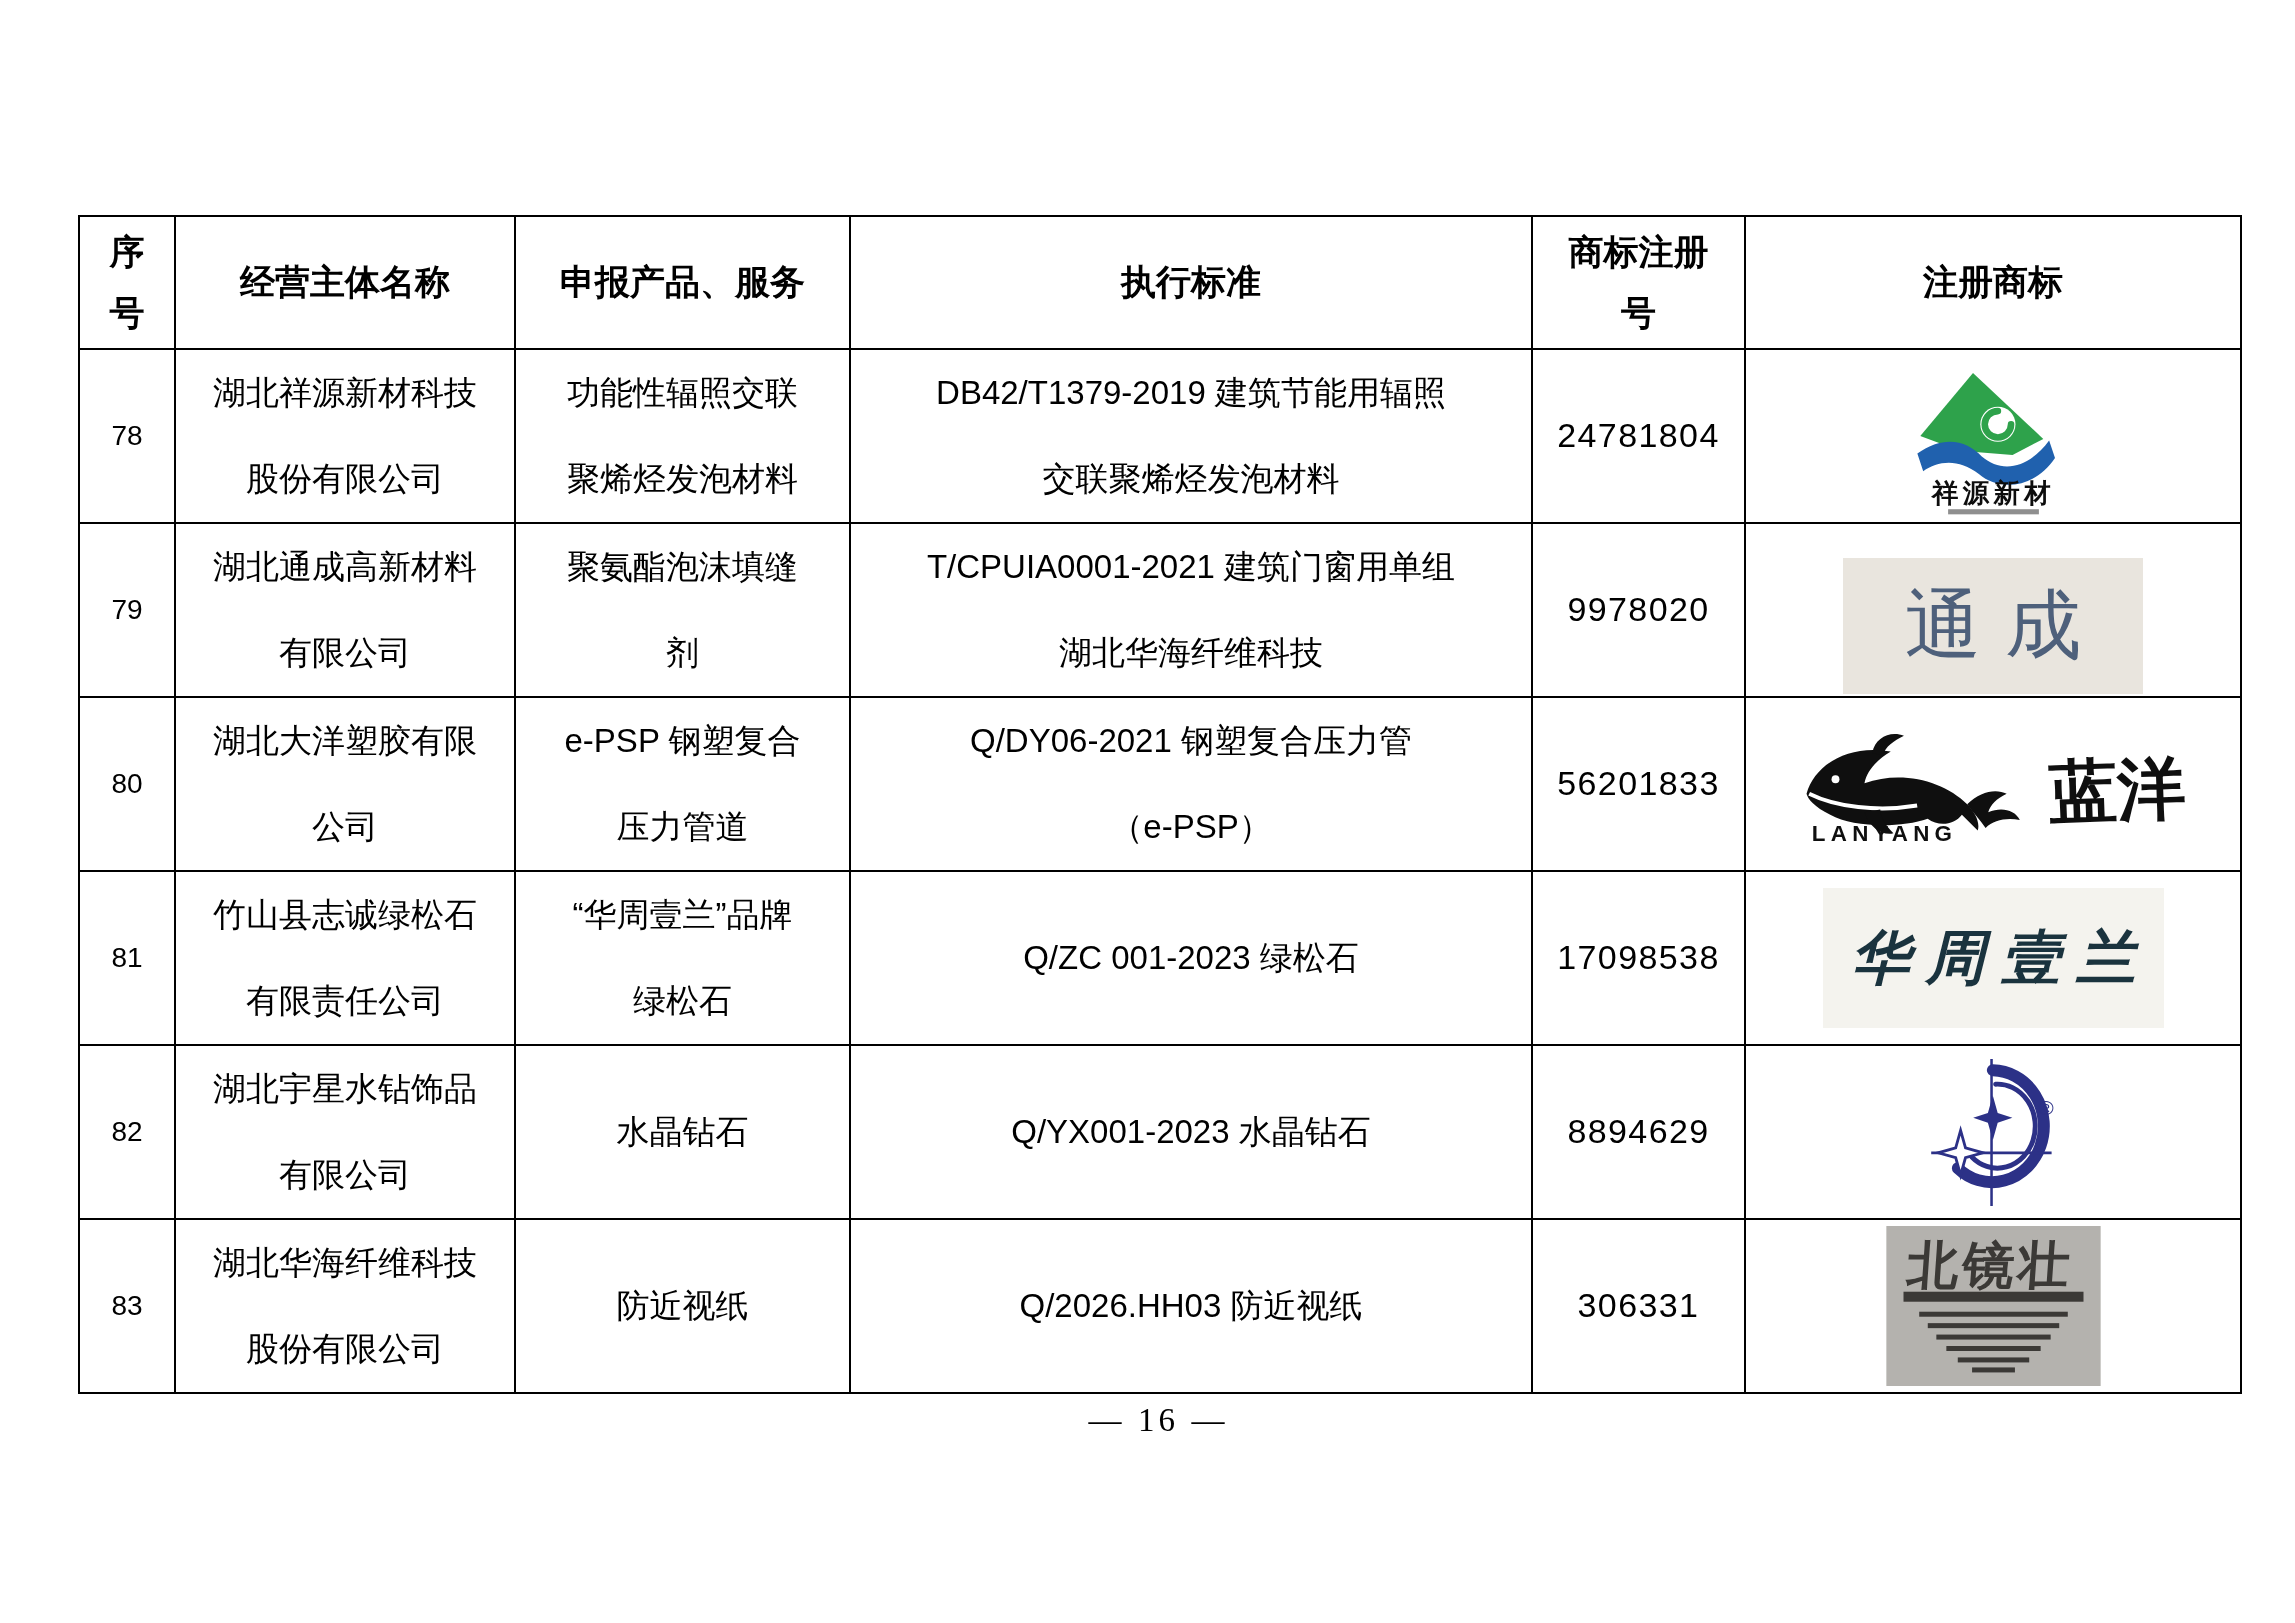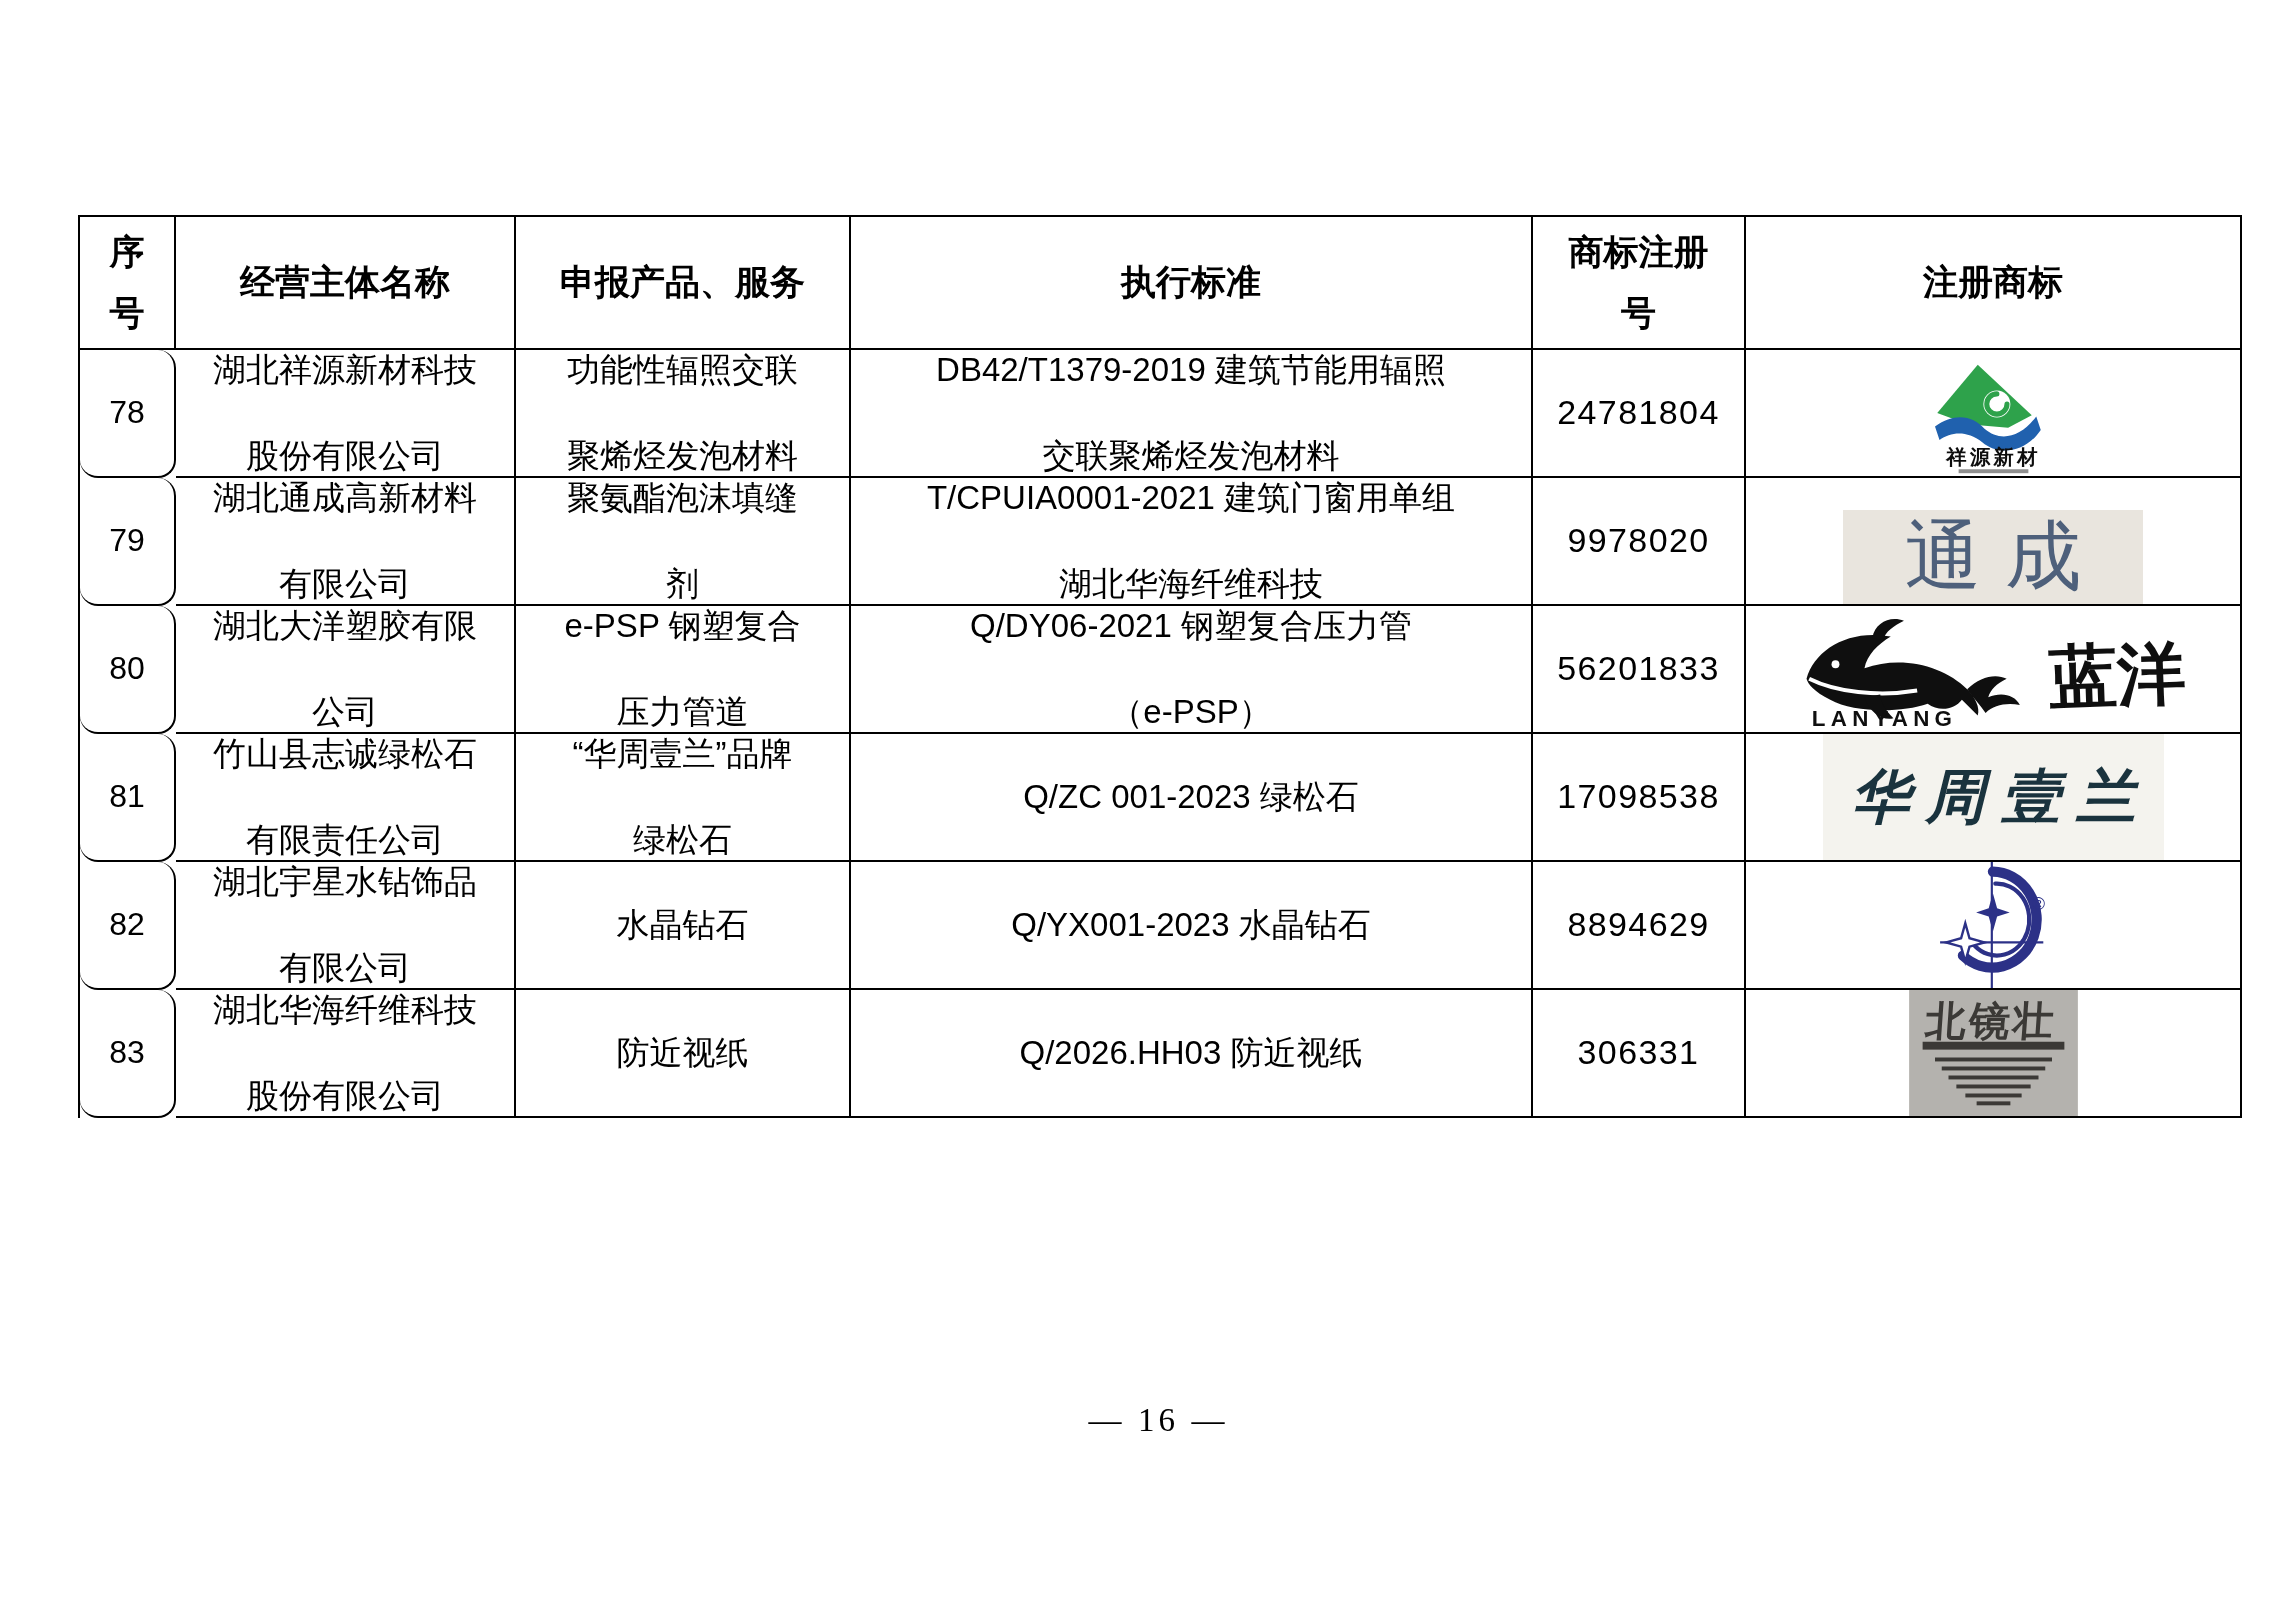--- a/index.html
+++ b/index.html
@@ -13,23 +13,23 @@
     display:grid;
     grid-template-columns:96px 340px 335px 682px 213px 496px;
     border-top:2.7px solid #000;border-left:2.7px solid #000;
   }
   .cell{
     border-right:2.7px solid #000;border-bottom:2.7px solid #000;
     display:flex;flex-direction:column;align-items:center;justify-content:center;
     text-align:center;overflow:hidden;
   }
   .hdr{height:133px;font-weight:bold;font-size:35px;gap:20.5px;line-height:1.15;}
-  .dcell{height:128px;font-size:33px;gap:50px;line-height:1.1;}
+  .dcell{height:174px;font-size:33px;gap:50px;line-height:1.1;}
   .regno{font-size:34px;letter-spacing:1.4px;}
-  .serial{font-size:32px;border-radius:18px;}
+  .serial{font-size:28px;}
   .line{white-space:nowrap;}
   .pagenum{
     position:absolute;top:1402px;left:78px;width:2161px;text-align:center;
     font-family:Liberation Serif, serif;font-size:33px;letter-spacing:4.1px;
   }
   
   .tm-tongcheng{
     width:300px;height:136px;background:#e9e5de;
     display:flex;align-items:center;justify-content:center;
     font-family:"Liberation Serif",serif;font-size:76px;color:#4e607b;

